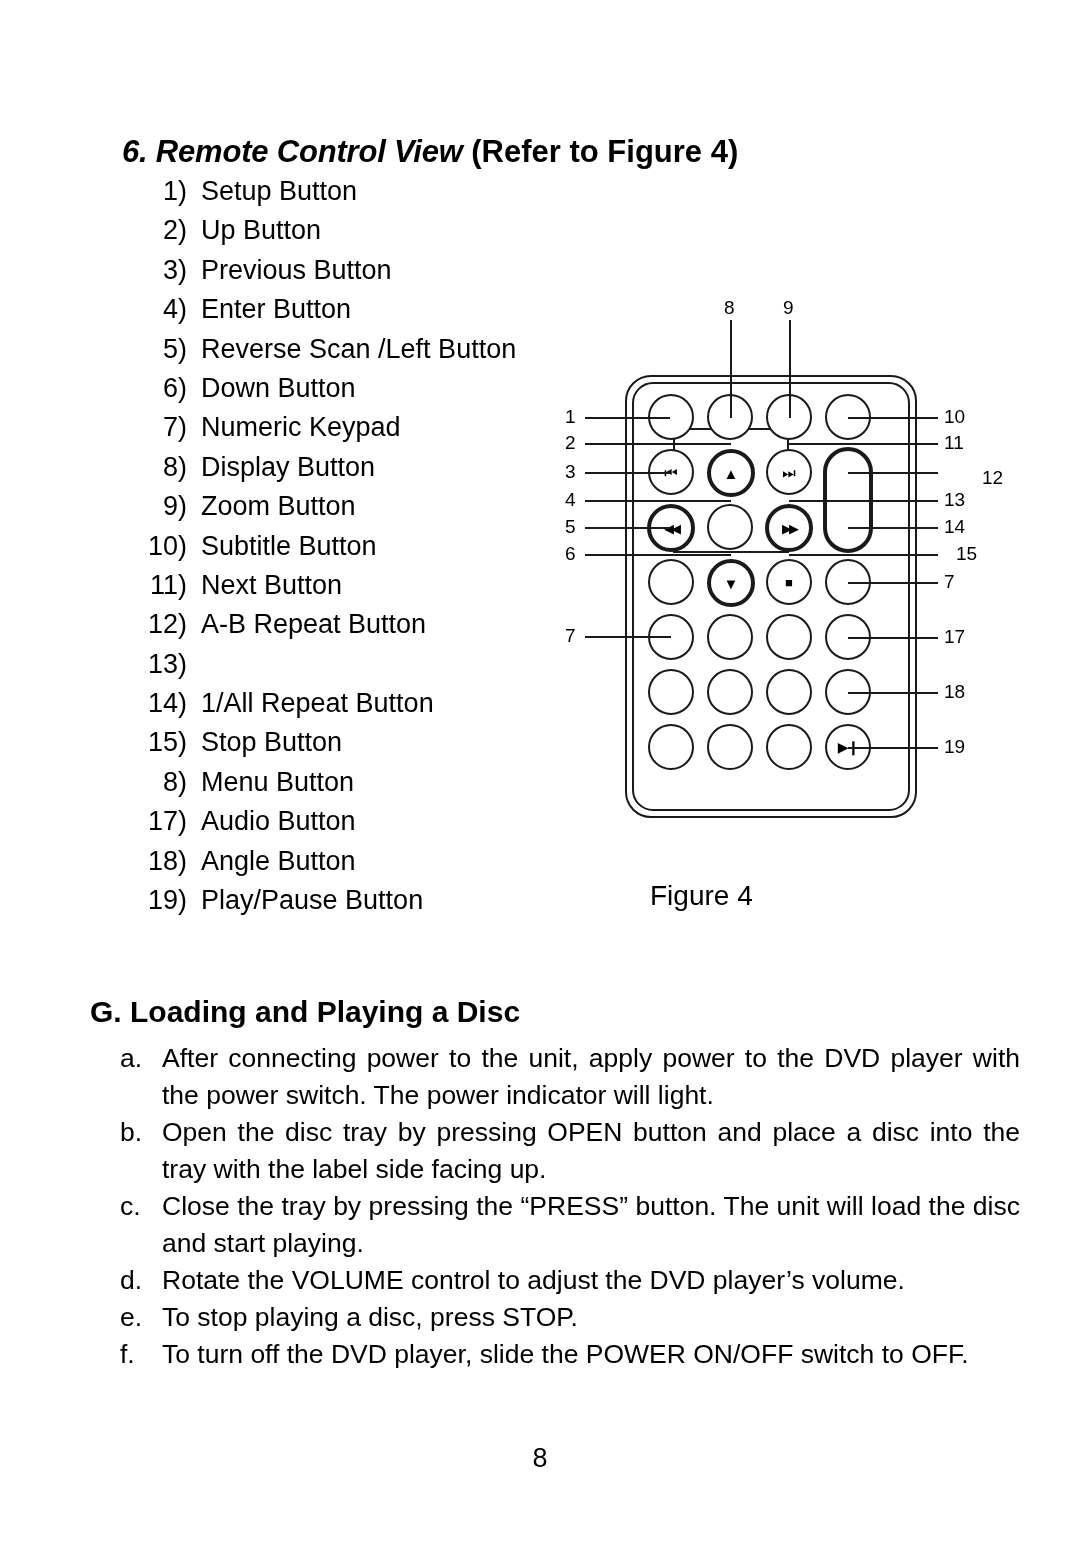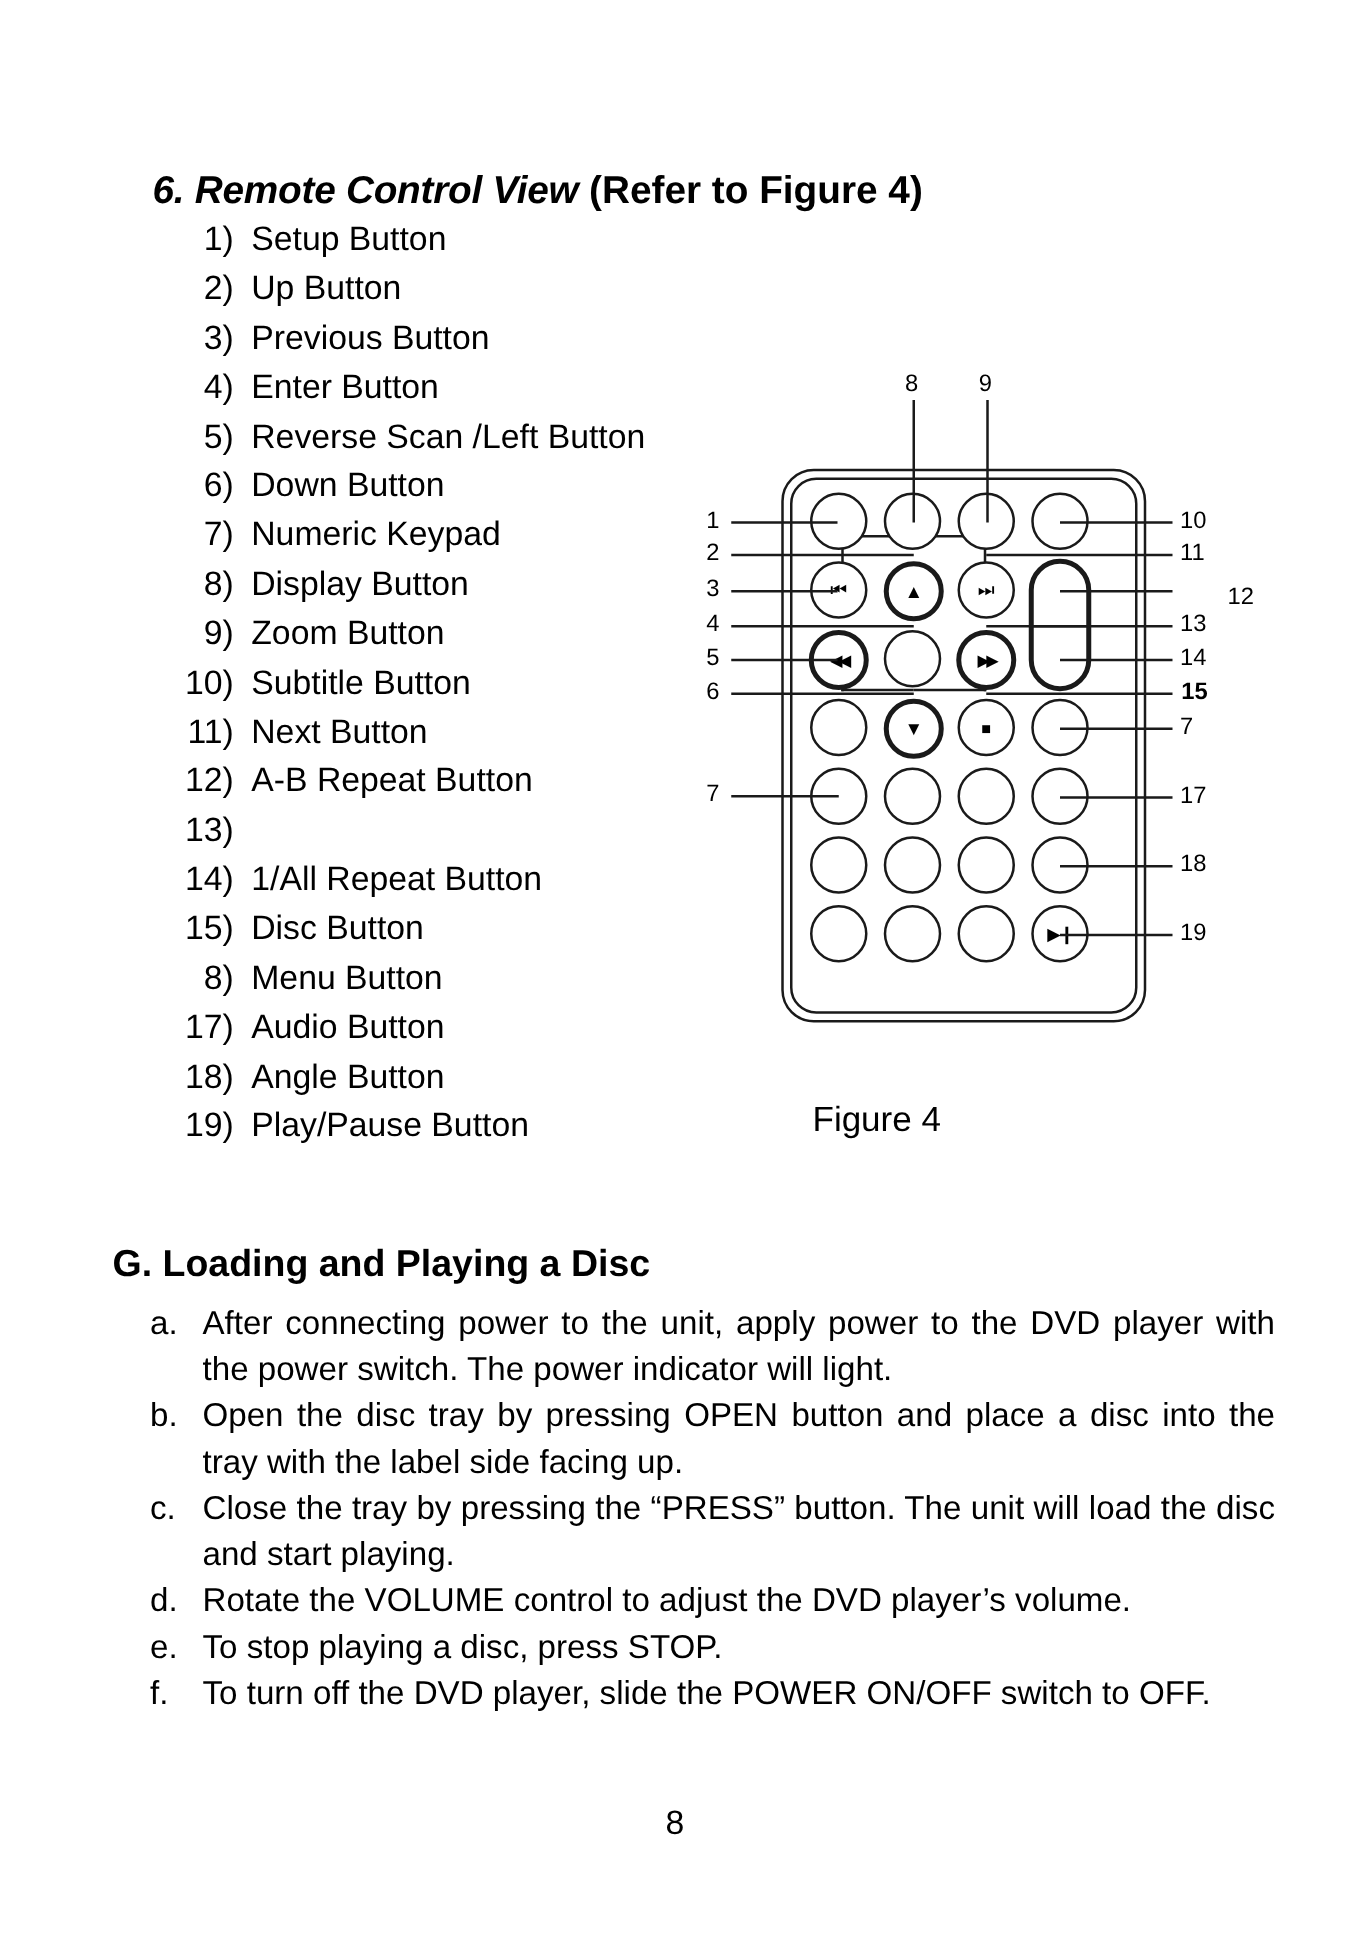--- a/index.html
+++ b/index.html
@@ -268,21 +268,21 @@
       </div>
       <div class="li">
         <span class="num">13)</span>
       </div>
       <div class="li">
         <span class="num">14)</span>
         <span class="lbl">1/All Repeat Button</span>
       </div>
       <div class="li">
         <span class="num">15)</span>
-        <span class="lbl">Disc Button</span>
+        <span class="lbl">Stop Button</span>
       </div>
       <div class="li">
         <span class="num">8)</span>
         <span class="lbl">Menu Button</span>
       </div>
       <div class="li">
         <span class="num">17)</span>
         <span class="lbl">Audio Button</span>
       </div>
       <div class="li">
@@ -394,21 +394,21 @@
     <div class="lead-h" style="left:293px; top:177px; width:90px;"></div>
     <div class="callout right" style="left:389px; top:173px;margin-left:38px;">12</div>
 
     <div class="lead-h" style="left:234px; top:205px; width:149px;"></div>
     <div class="callout right" style="left:389px; top:195px;">13</div>
 
     <div class="lead-h" style="left:293px; top:232px; width:90px;"></div>
     <div class="callout right" style="left:389px; top:222px;">14</div>
 
     <div class="lead-h" style="left:234px; top:259px; width:149px;"></div>
-    <div class="callout right" style="left:390px; top:249px;font-weight:bold;">15</div>
+    <div class="callout right" style="left:401px; top:249px;">15</div>
 
     <div class="lead-h" style="left:293px; top:287px; width:90px;"></div>
     <div class="callout right" style="left:389px; top:277px;">7</div>
 
     <div class="lead-h" style="left:293px; top:342px; width:90px;"></div>
     <div class="callout right" style="left:389px; top:332px;">17</div>
 
     <div class="lead-h" style="left:293px; top:397px; width:90px;"></div>
     <div class="callout right" style="left:389px; top:387px;">18</div>
 

